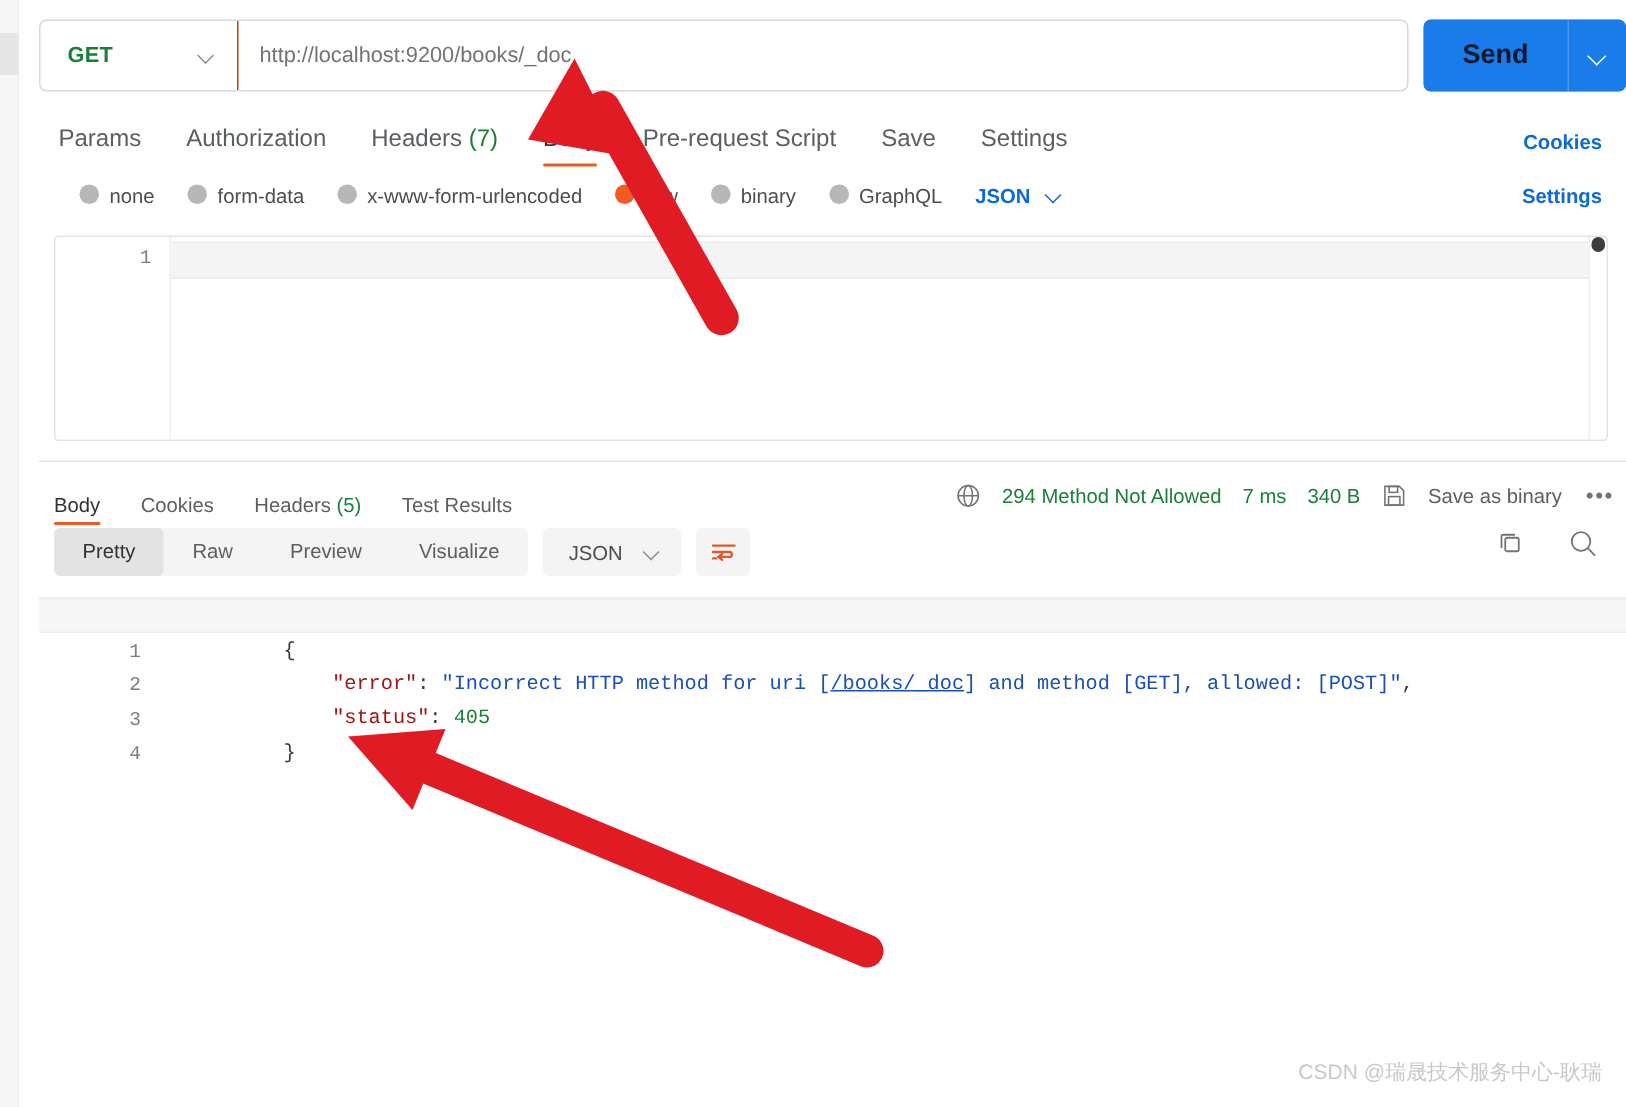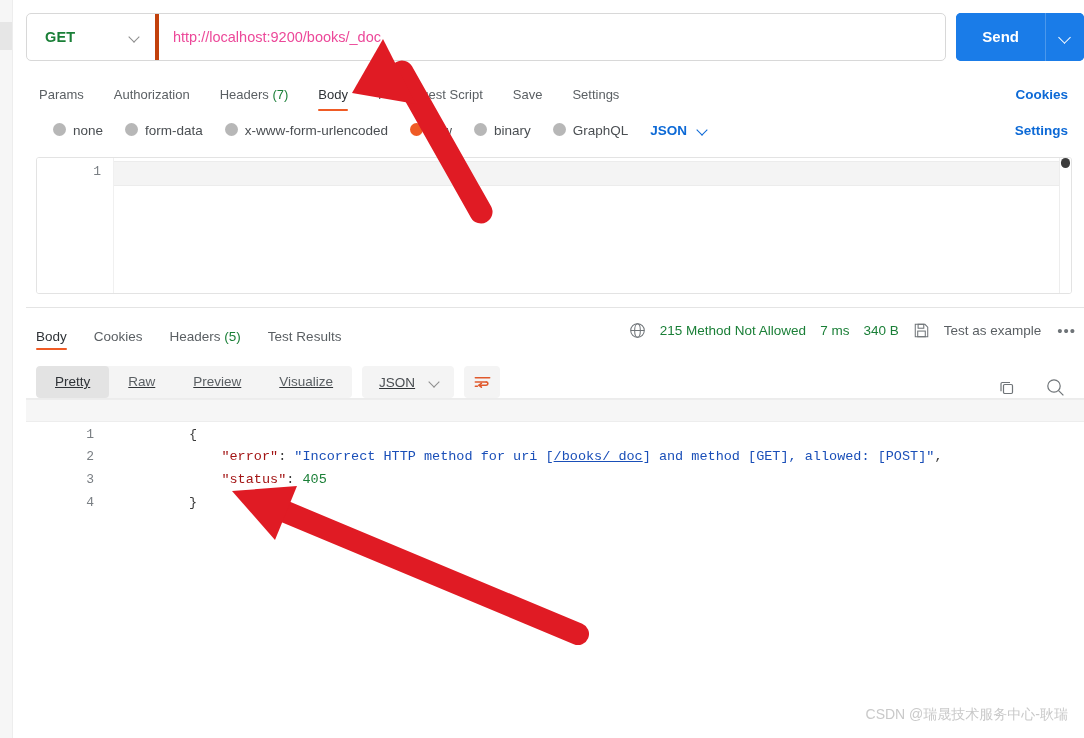--- a/index.html
+++ b/index.html
@@ -68,21 +68,21 @@
     margin-right: 10px;
   }
   .method-box {
     width: 132px;
     height: 100%;
     display: flex;
     align-items: center;
     justify-content: space-between;
     padding: 0 14px 0 18px;
     box-sizing: border-box;
-    border-right: 4px solid #c2410c;
+    border-right: 1px solid #c2410c;
     flex: 0 0 132px;
     cursor: pointer;
   }
   .method-label {
     color: #1a7f37;
     font-weight: bold;
     font-size: 14.5px;
     letter-spacing: .2px;
   }
   .chev {
@@ -101,42 +101,42 @@
     border-right: 1.4px solid #8d8d8d;
     border-bottom: 1.4px solid #8d8d8d;
     transform: rotate(45deg);
   }
   .url-input {
     flex: 1 1 auto;
     border: none;
     outline: none;
     font-family: "Liberation Sans", sans-serif;
     font-size: 14.5px;
-    color: #ec4899;
+    color: #737373;
     padding: 0 14px;
     background: transparent;
     min-width: 0;
     height: 100%;
   }
   .send-group {
     display: flex;
     align-items: stretch;
     height: 48px;
     border-radius: 5px;
     overflow: hidden;
     flex: 0 0 auto;
     background: #1a7ce8;
   }
   .send-btn {
     background: #1a7ce8;
-    color: #ffffff;
+    color: #0f172a;
     border: none;
     font-family: "Liberation Sans", sans-serif;
     font-weight: bold;
-    font-size: 15px;
+    font-size: 18px;
     padding: 0 26px;
     cursor: pointer;
     outline: none;
   }
   .send-split {
     width: 1px;
     background: #4b98ec;
     flex: 0 0 1px;
   }
   .send-caret {
@@ -157,21 +157,21 @@
   .req-tabs {
     display: flex;
     align-items: flex-end;
     padding: 0 16px 0 26px;
     height: 38px;
     flex: 0 0 38px;
     box-sizing: border-box;
     position: relative;
   }
   .req-tab {
-    font-size: 13px;
+    font-size: 16px;
     color: #5a5f63;
     padding: 0 0 9px 0;
     margin-right: 30px;
     cursor: pointer;
     position: relative;
     white-space: nowrap;
   }
   .req-tab.active {
     color: #2f3337;
   }
@@ -339,26 +339,25 @@
   .dots {
     letter-spacing: 1px;
     color: #6f7478;
     font-size: 15px;
     cursor: pointer;
     padding-left: 2px;
   }
   
   .resp-toolbar {
     display: flex;
-    align-items: flex-end;
+    align-items: flex-start;
     padding: 0 12px 0 23px;
     height: 46px;
     flex: 0 0 46px;
     box-sizing: border-box;
-    text-decoration: underline;
   }
   .seg-group {
     display: flex;
     align-items: center;
     background: #f4f4f4;
     border-radius: 4px;
     height: 32px;
     padding: 0;
     overflow: hidden;
   }
@@ -563,31 +562,31 @@
       <div class="spacer"></div>
 
       <div class="status-meta">
         <span class="icon-btn">
           <svg width="17" height="17" viewBox="0 0 18 18" fill="none" stroke="#6f7478" stroke-width="1.1">
             <circle cx="9" cy="9" r="7.2"></circle>
             <ellipse cx="9" cy="9" rx="3" ry="7.2"></ellipse>
             <line x1="1.9" y1="9" x2="16.1" y2="9"></line>
           </svg>
         </span>
-        <span class="meta-green">215 Method Not Allowed</span>
+        <span class="meta-green">294 Method Not Allowed</span>
         <span class="meta-green">7 ms</span>
         <span class="meta-green">340 B</span>
         <span class="icon-btn">
           <svg width="17" height="17" viewBox="0 0 18 18" fill="none" stroke="#6f7478" stroke-width="1.1">
             <path d="M2.4 2.4h10.2l3 3v10.2H2.4z"></path>
             <rect x="5.4" y="2.4" width="6" height="4.2"></rect>
             <rect x="5" y="9.6" width="8" height="6"></rect>
           </svg>
         </span>
-        <span class="meta-gray">Test as example</span>
+        <span class="meta-gray">Save as binary</span>
         <span class="dots">•••</span>
       </div>
     </div>
 
     <div class="resp-toolbar">
       <div class="seg-group">
         <div class="seg active">Pretty</div>
         <div class="seg">Raw</div>
         <div class="seg">Preview</div>
         <div class="seg">Visualize</div>

